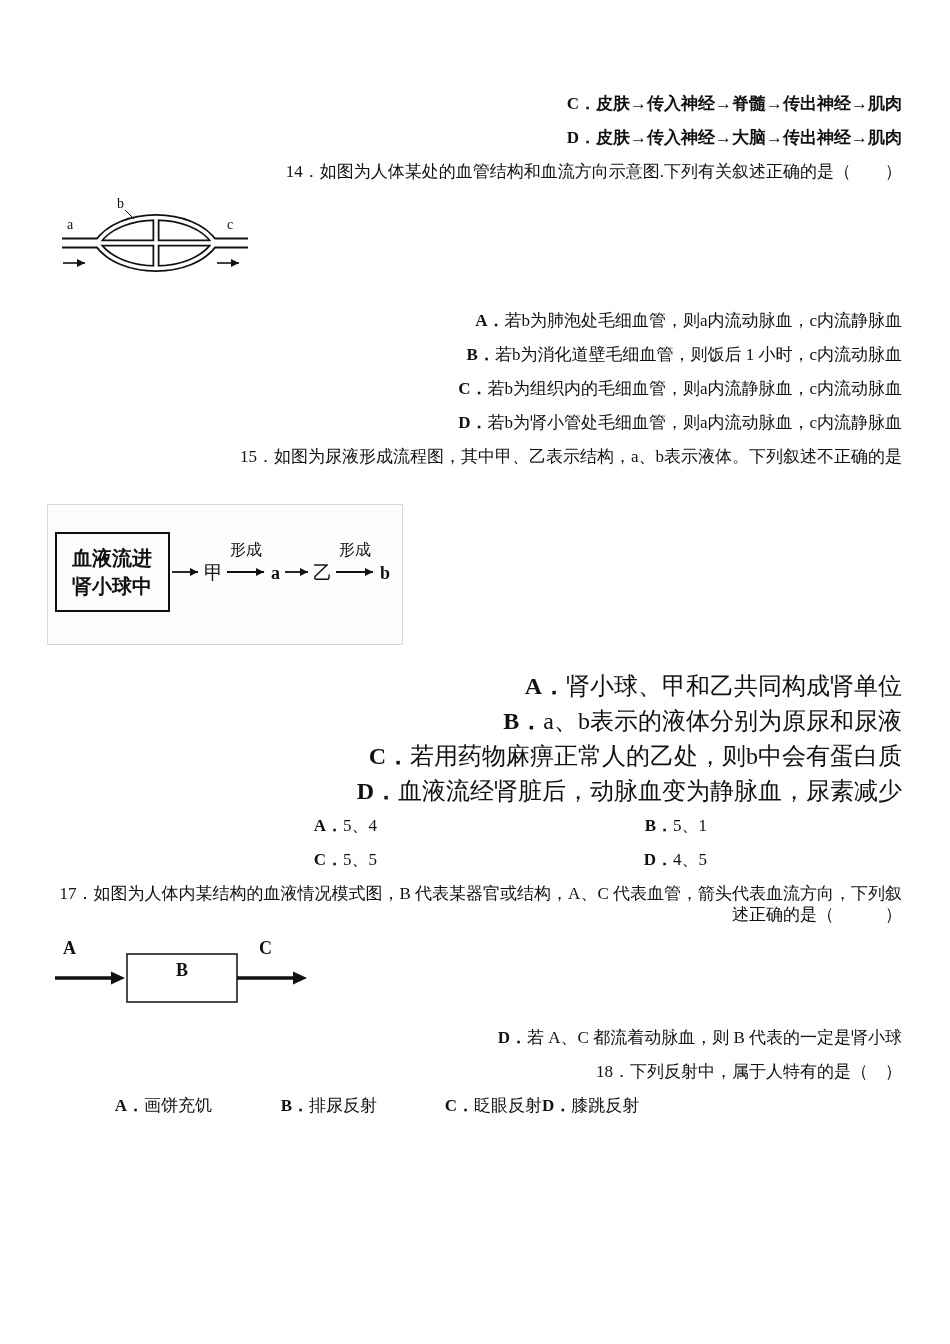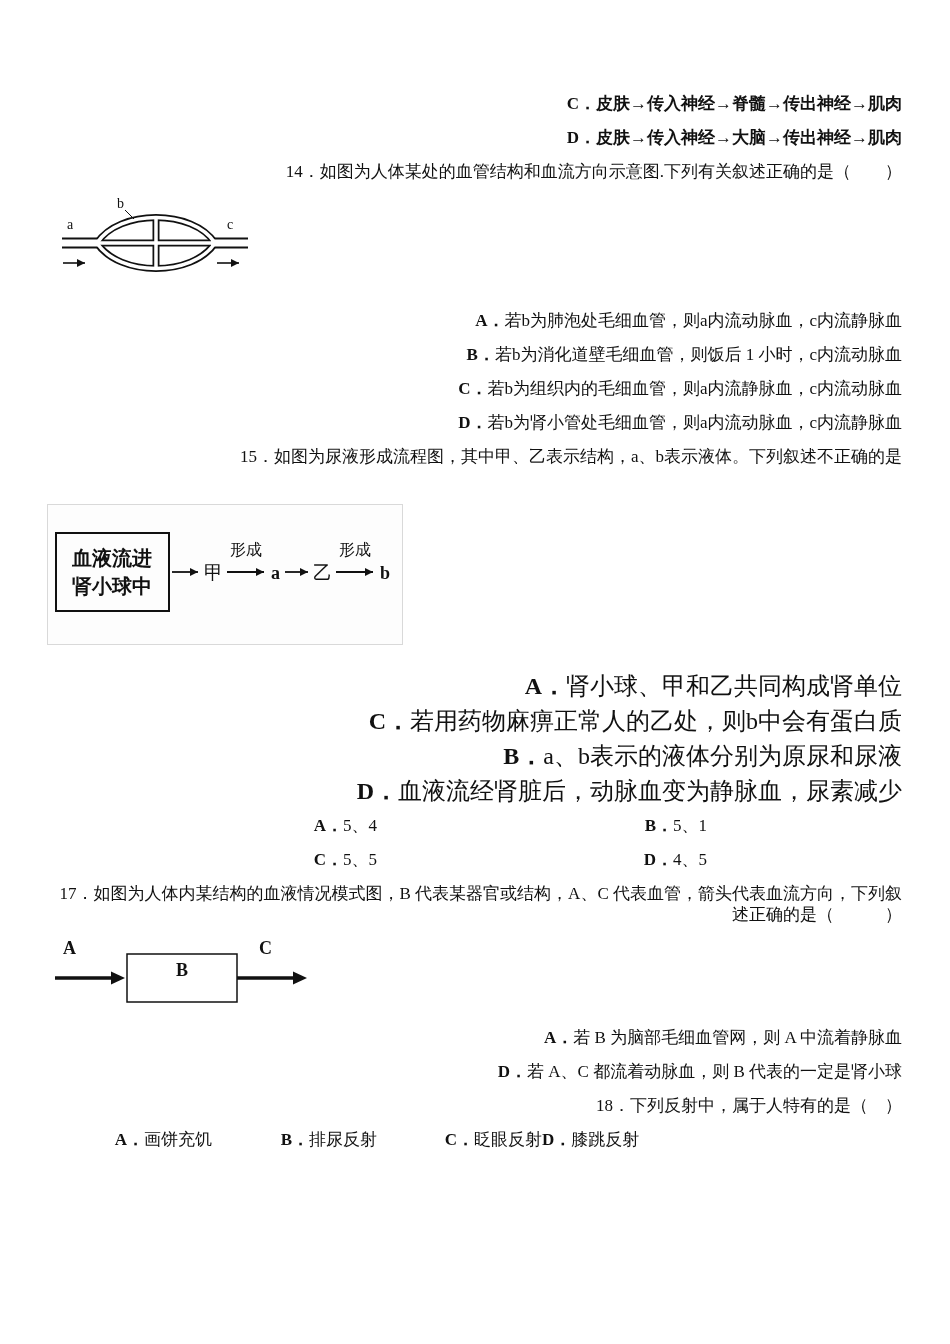--- a/index.html
+++ b/index.html
@@ -98,22 +98,22 @@
         <text x="259" y="53" font-size="19">乙</text>
         <text x="301" y="29" font-size="16" text-anchor="middle">形成</text>
         <line x1="282" y1="46" x2="319" y2="46" stroke="#111" stroke-width="1.8" marker-end="url(#ar2)"></line>
         <text x="326" y="53" font-size="18" font-weight="bold">b</text>
       </svg>
     </div>
   </div>
 
   <div class="q15opts">
     <div class="line"><span class="lbl">A．</span><span class="txt">肾小球、甲和乙共同构成肾单位</span></div>
+    <div class="line"><span class="lbl">B．</span><span class="txt">a、b表示的液体分别为原尿和尿液</span></div>
     <div class="line"><span class="lbl">C．</span><span class="txt">若用药物麻痹正常人的乙处，则b中会有蛋白质</span></div>
-    <div class="line"><span class="lbl">B．</span><span class="txt">a、b表示的液体分别为原尿和尿液</span></div>
     <div class="line"><span class="lbl">D．</span><span class="txt">血液流经肾脏后，动脉血变为静脉血，尿素减少</span></div>
   </div>
 
 
   <div class="row q16-row line">
     <div class="cell"><span class="lbl">A．</span><span class="txt">5、4</span></div>
     <div class="cell"><span class="lbl">B．</span><span class="txt">5、1</span></div>
   </div>
   <div class="row q16-row line">
     <div class="cell"><span class="lbl">C．</span><span class="txt">5、5</span></div>
@@ -128,21 +128,20 @@
       <line x1="2" y1="40" x2="58" y2="40" stroke="#111" stroke-width="3.5"></line>
       <polygon points="58,33.5 72,40 58,46.5" fill="#111"></polygon>
       <rect x="74" y="16" width="110" height="48" fill="none" stroke="#111" stroke-width="1.5"></rect>
       <text x="129" y="38" font-size="18" font-weight="bold" text-anchor="middle">B</text>
       <line x1="184" y1="40" x2="240" y2="40" stroke="#111" stroke-width="3.5"></line>
       <polygon points="240,33.5 254,40 240,46.5" fill="#111"></polygon>
       <text x="206" y="16" font-size="18" font-weight="bold">C</text>
     </svg>
   </div>
 
-  <div class="line"><span class="lbl">A．</span><span class="txt">若 B 为脑部毛细血管网，则 A 中流着静脉血</span></div>
   <div class="line"><span class="lbl">D．</span><span class="txt">若 A、C 都流着动脉血，则 B 代表的一定是肾小球</span></div>
 
   <div class="line stem">18．下列反射中，属于人特有的是（　）</div>
 
   <div class="row q18-row line">
     <div class="cell"><span class="lbl">A．</span><span class="txt">画饼充饥</span></div>
     <div class="cell"><span class="lbl">B．</span><span class="txt">排尿反射</span></div>
     <div class="cell"><span class="lbl">C．</span><span class="txt">眨眼反射</span></div>
     <div class="cell"><span class="lbl">D．</span><span class="txt">膝跳反射</span></div>
   </div>

